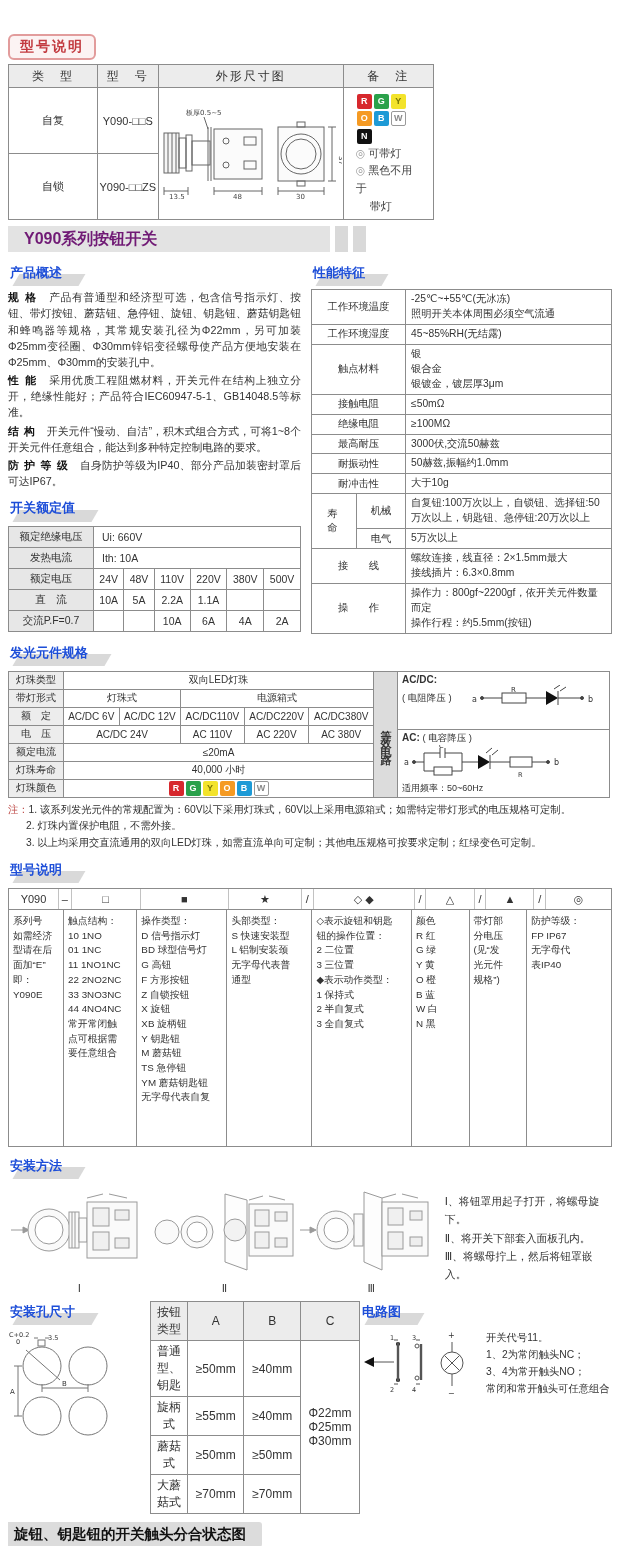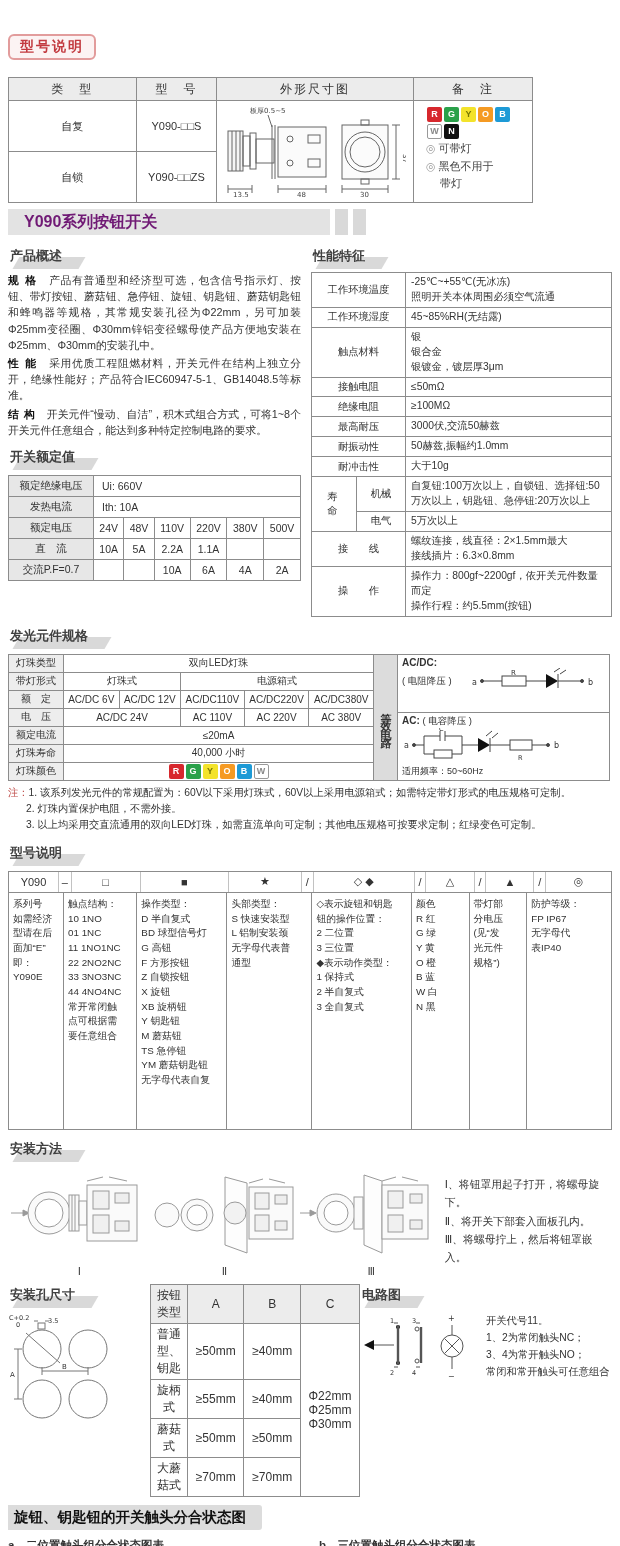--- a/index.html
+++ b/index.html
@@ -1,27 +1,27 @@
 <!DOCTYPE html>
 <html><head>
 <meta charset="utf-8">
 <style>
   html,body{margin:0;padding:0;background:#fff}
   body{width:620px;height:1546px;overflow:hidden;font-family:"Liberation Sans","DejaVu Sans",sans-serif;color:#333;position:relative}
   .page{padding:0 8px;box-sizing:border-box}
   
-  .h{position:relative;display:inline-block;font-size:13px;font-weight:bold;color:#404040;margin:0 0 5px 0;padding:2px 8px 2px 2px;z-index:1}
+  .h{position:relative;display:inline-block;font-size:13px;font-weight:bold;color:#1d4ed8;margin:0 0 5px 0;padding:2px 8px 2px 2px;z-index:1}
   .h::after{content:"";position:absolute;left:8px;right:-12px;top:55%;bottom:-2px;background:#d9d9d9;z-index:-1;transform:skewX(-30deg)}
   
   .badge{display:inline-block;margin-top:34px;border:2px solid #e29c9c;border-radius:6px;background:#fcf3f3;color:#c23a3f;font-weight:bold;font-size:14px;padding:2px 10px;letter-spacing:2px}
   
   table{border-collapse:collapse}
   td,th{border:1px solid #8c8c8c;font-weight:normal}
   
-  .top-table{width:525px;margin-top:17px;font-size:11px;text-align:center}
+  .top-table{width:426px;margin-top:4px;font-size:11px;text-align:center}
   .top-table th{background:#ececec;height:20px;font-size:12px;letter-spacing:2px}
   .top-table td{height:48px}
   .chip{display:inline-block;width:13px;height:13px;line-height:13px;font-size:9px;font-weight:bold;text-align:center;border:1px solid transparent;margin:0 1px;border-radius:2px;vertical-align:middle}
   .remark-cell{text-align:left;padding:4px 12px;font-size:11px;line-height:1.6;vertical-align:top}
   .remark-line{color:#444}
   .remark-line .dot{color:#999}
   
   .titlebar{margin-top:6px;display:flex;align-items:stretch;height:26px}
   .titlebar .bar{background:#e3e3e3;width:306px;display:flex;align-items:center;padding-left:16px;font-size:16px;font-weight:bold;color:#701a75}
   .titlebar .sq{width:13px;background:#d9d9d9;margin-left:5px}
@@ -183,20 +183,21 @@
     <div class="sq"></div>
     <div class="sq"></div>
   </div>
 
   <div class="cols">
     <div class="col-l">
       <div class="h">产品概述</div>
       <div class="para"><b>规 格</b>　<span>产品有普通型和经济型可选，包含信号指示灯、按钮、带灯按钮、蘑菇钮、急停钮、旋钮、钥匙钮、蘑菇钥匙钮和蜂鸣器等规格，其常规安装孔径为Φ22mm，另可加装Φ25mm变径圈、Φ30mm锌铝变径螺母使产品方便地安装在Φ25mm、Φ30mm的安装孔中。</span></div>
       <div class="para"><b>性 能</b>　<span>采用优质工程阻燃材料，开关元件在结构上独立分开，绝缘性能好；产品符合IEC60947-5-1、GB14048.5等标准。</span></div>
       <div class="para"><b>结 构</b>　<span>开关元件“慢动、自洁”，积木式组合方式，可将1~8个开关元件任意组合，能达到多种特定控制电路的要求。</span></div>
+      <div class="para"><b>防 护 等 级</b>　<span>自身防护等级为IP40、部分产品加装密封罩后可达IP67。</span></div>
       <div style="margin-top:8px">
         <div class="h">开关额定值</div>
         <table class="rate">
           <tbody id="ratings-body">
               <tr>
                 <td class="lbl">额定绝缘电压</td>
                 <td class="left" colspan="6">Ui: 660V</td>
               </tr>
               <tr>
                 <td class="lbl">发热电流</td>
@@ -433,21 +434,21 @@
             <div>11 1NO1NC</div>
             <div>22 2NO2NC</div>
             <div>33 3NO3NC</div>
             <div>44 4NO4NC</div>
             <div>常开常闭触</div>
             <div>点可根据需</div>
             <div>要任意组合</div>
           </div>
           <div class="mcol" style="flex: 15.5 1 0px;">
             <div>操作类型：</div>
-            <div>D 半自复式</div>
+            <div>D 信号指示灯</div>
             <div>BD 球型信号灯</div>
             <div>G 高钮</div>
             <div>F 方形按钮</div>
             <div>Z 自锁按钮</div>
             <div>X 旋钮</div>
             <div>XB 旋柄钮</div>
             <div>Y 钥匙钮</div>
             <div>M 蘑菇钮</div>
             <div>TS 急停钮</div>
             <div>YM 蘑菇钥匙钮</div>

